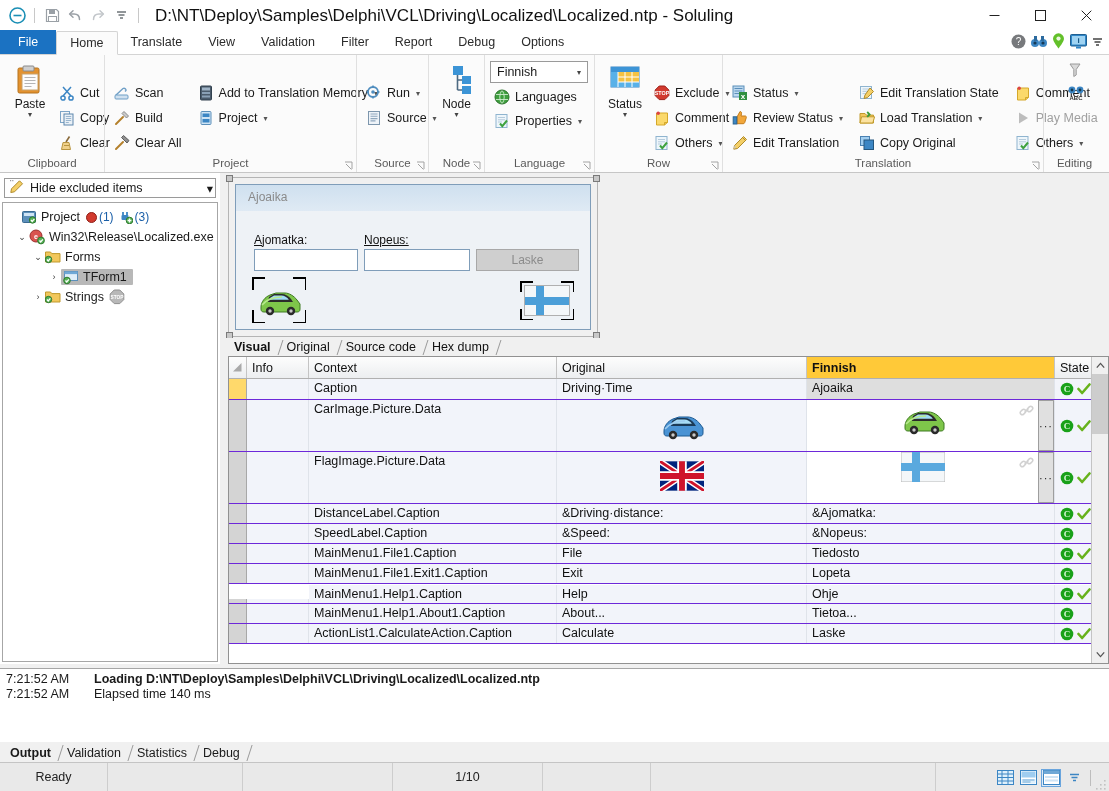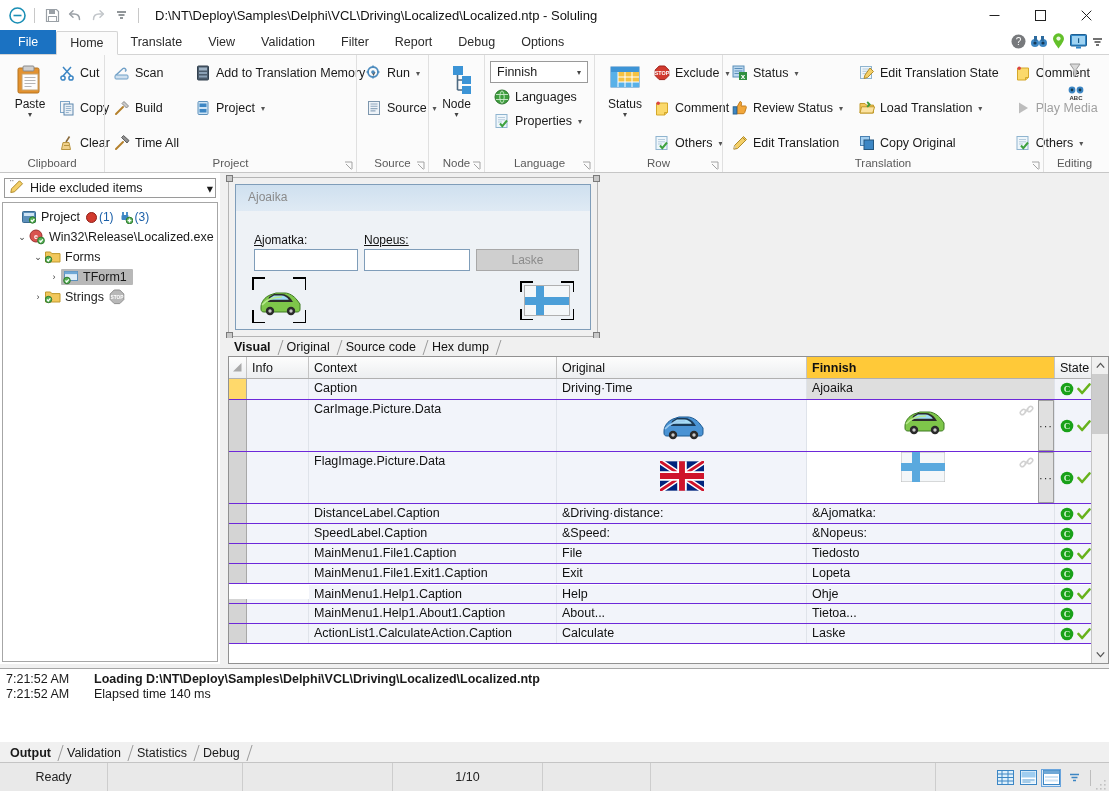--- a/index.html
+++ b/index.html
@@ -16,21 +16,21 @@
   .app { position:relative; width:1109px; height:791px; display:flex; flex-direction:column; }
 
   
   .titlebar {
     height:31px; display:flex; align-items:center;
     background:#ffffff; position:relative; flex:0 0 31px;
   }
   .qat { display:flex; align-items:center; gap:3px; padding-left:7px; }
   .qat-sep { width:1px; height:15px; background:#c8c8c8; margin:0 4px; }
   .qat-btn { width:20px; height:20px; display:flex; align-items:center; justify-content:center; cursor:default; }
-  .title-text { margin-left:12px; font-size:13px; color:#111; white-space:nowrap; }
+  .title-text { margin-left:12px; font-size:17px; color:#111; white-space:nowrap; }
   .wincontrols { position:absolute; right:0; top:0; display:flex; }
   .wc { width:46px; height:30px; display:flex; align-items:center; justify-content:center; cursor:default; }
 
   
   .ribbon-tabs {
     height:24px; display:flex; align-items:flex-end;
     background:#ffffff; position:relative; flex:0 0 24px;
     border-bottom:1px solid #d4d4d4;
   }
   .rtab {
@@ -59,21 +59,21 @@
   .dialog-launcher {
     position:absolute; right:2px; bottom:2px; width:10px; height:10px;
     cursor:default; opacity:.55;
   }
   .bigbtn {
     width:auto; min-width:50px; display:flex; flex-direction:column; align-items:center;
     padding:2px 5px 0 5px; cursor:default; border:1px solid transparent; border-radius:2px;
   }
   .bigbtn-label { font-size:12px; margin-top:2px; color:#1a1a1a; line-height:13px; }
   .bigbtn-caret { font-size:8px; color:#444; line-height:8px; margin-top:0px; }
-  .col { display:flex; flex-direction:column; gap:11px; }
+  .col { display:flex; flex-direction:column; gap:1px;margin-top:20px; }
   .smallbtn {
     display:flex; align-items:center; gap:5px; padding:2px 5px 2px 3px;
     cursor:default; border:1px solid transparent; border-radius:2px; height:24px;
     white-space:nowrap; font-size:12.5px;
   }
   .smallbtn.disabled { color:#a0a0a0; }
   .caret { font-size:8px; color:#555; margin-left:1px; }
   .combo {
     width:98px; height:22px; border:1px solid #9a9a9a; background:#fff;
     display:flex; align-items:center; padding:0 2px 0 6px; font-size:12.5px;
@@ -392,21 +392,21 @@
             </span>
             <span>Build</span>
           </div>
           <div class="smallbtn">
             <span class="ico">
               <svg width="16" height="16" viewBox="0 0 16 16">
                   <path d="M2 14 9 7" stroke="#b4802c" stroke-width="2" stroke-linecap="round"></path>
                   <path d="M7.5 2.5 13 8l2-2.5L9.5 0.5z" fill="#8f8f8f" stroke="#5e5e5e"></path>
                 </svg>
             </span>
-            <span>Time All</span>
+            <span>Clear All</span>
           </div>
         </div>
         <div class="col" style="margin-left:6px;">
           <div class="smallbtn">
             <span class="ico">
               <svg width="16" height="16" viewBox="0 0 16 16">
                   <rect x="2.5" y="1" width="11" height="14" rx="1" fill="#4b5b6b" stroke="#32414f"></rect>
                   <rect x="4" y="2.5" width="8" height="3" fill="#9fb3c6"></rect>
                   <rect x="4" y="7" width="8" height="2" fill="#8aa0b5"></rect>
                   <rect x="4" y="10.5" width="8" height="2" fill="#8aa0b5"></rect>

